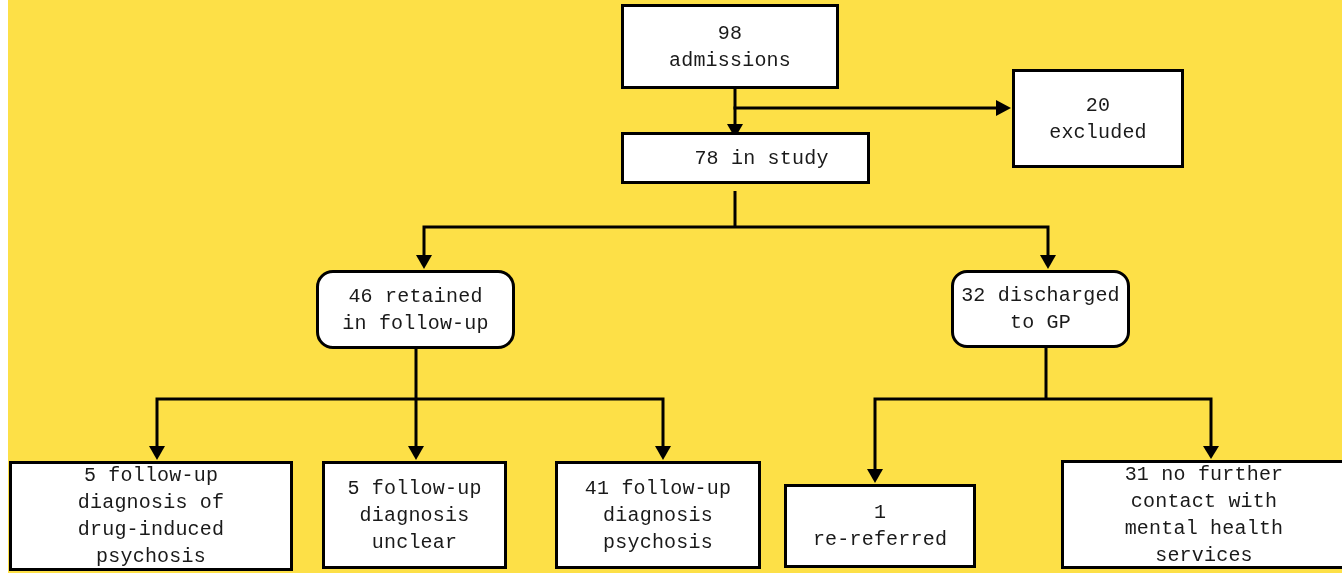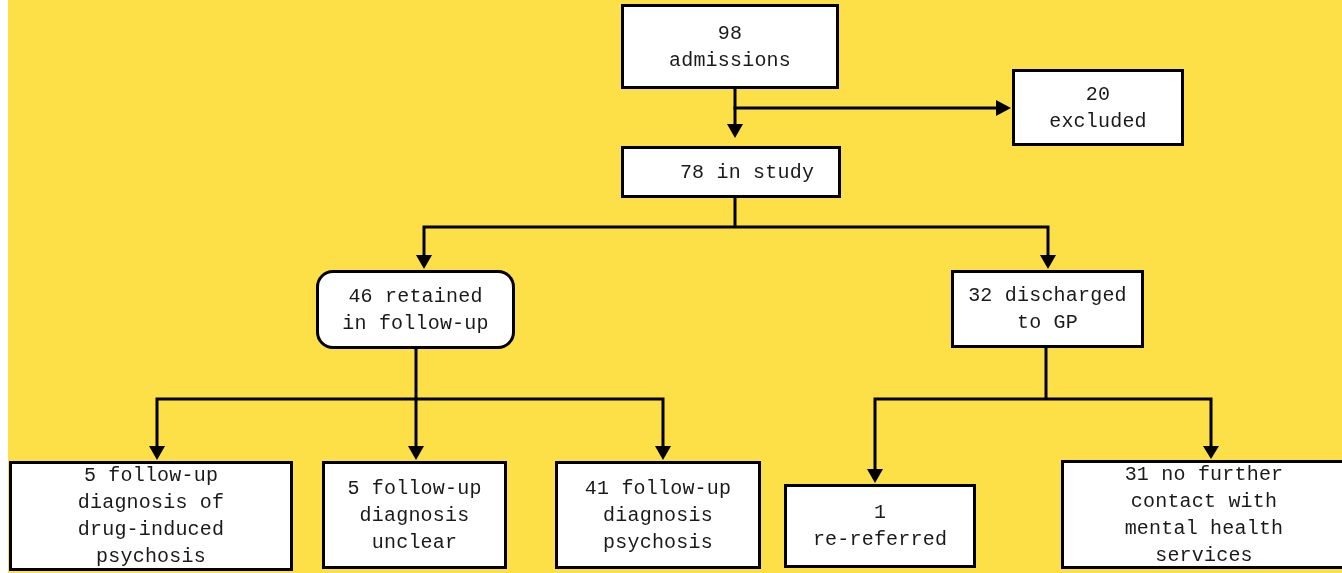--- a/index.html
+++ b/index.html
@@ -37,24 +37,24 @@
   .node-label {
     white-space: pre-line;
     font-size: 20px;
     line-height: 27px;
     color: #1a1a1a;
     letter-spacing: 0.2px;
     padding: 2px 6px;
   }
   
   .n-admissions   { left: 613px;  top: 4px;   width: 218px; height: 85px; }
-  .n-excluded     { left: 1004px; top: 69px;  width: 172px; height: 77px; align-items: center; }
-  .n-instudy      { left: 613px;  top: 146px; width: 220px; height: 52px; padding-left: 32px; }
+  .n-excluded     { left: 1004px; top: 69px;  width: 172px; height: 99px; align-items: center; }
+  .n-instudy      { left: 613px;  top: 132px; width: 249px; height: 52px; padding-left: 32px; }
   .n-retained     { left: 308px;  top: 270px; width: 199px; height: 79px; border-radius: 17px; }
-  .n-discharged   { left: 943px;  top: 270px; width: 193px; height: 78px; }
+  .n-discharged   { left: 943px;  top: 270px; width: 179px; height: 78px; border-radius: 16px; }
   .n-dxdrug       { left: 1px;    top: 461px; width: 284px; height: 110px; }
   .n-dxunclear    { left: 314px;  top: 461px; width: 185px; height: 108px; }
   .n-dxpsychosis  { left: 547px;  top: 461px; width: 206px; height: 108px; }
   .n-rereferred   { left: 776px;  top: 484px; width: 192px; height: 84px; }
   .n-nocontact    { left: 1053px; top: 460px; width: 286px; height: 109px; }
 </style>
 </head>
 <body>
 
 <div class="canvas">

